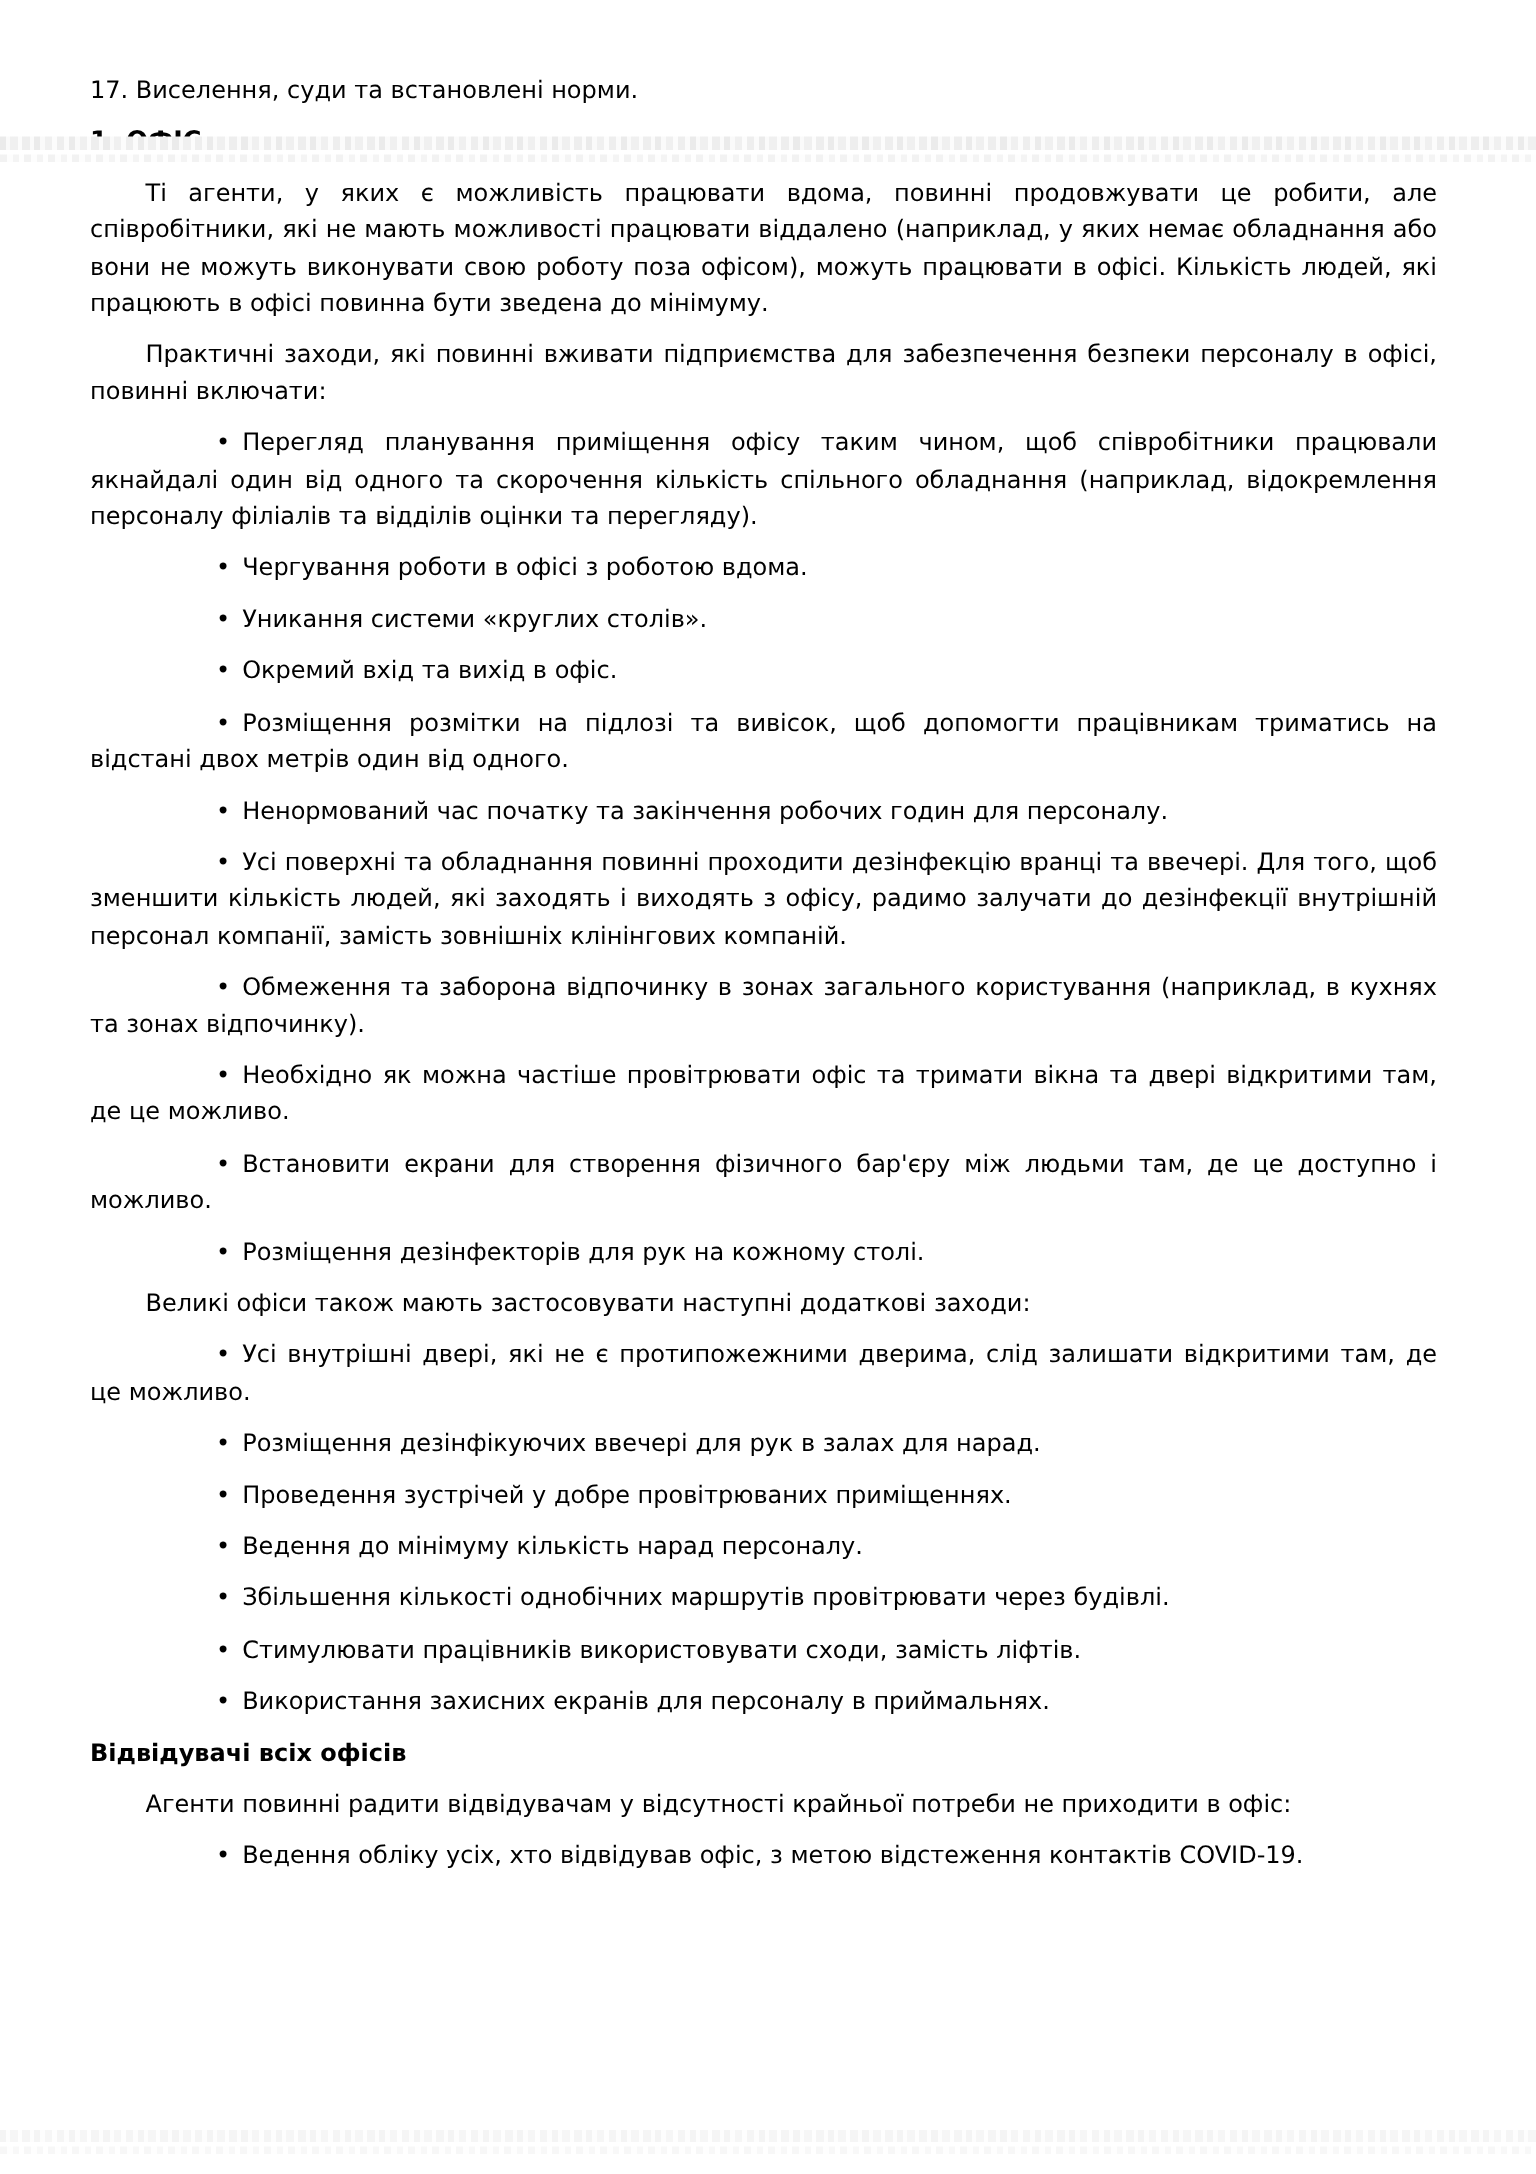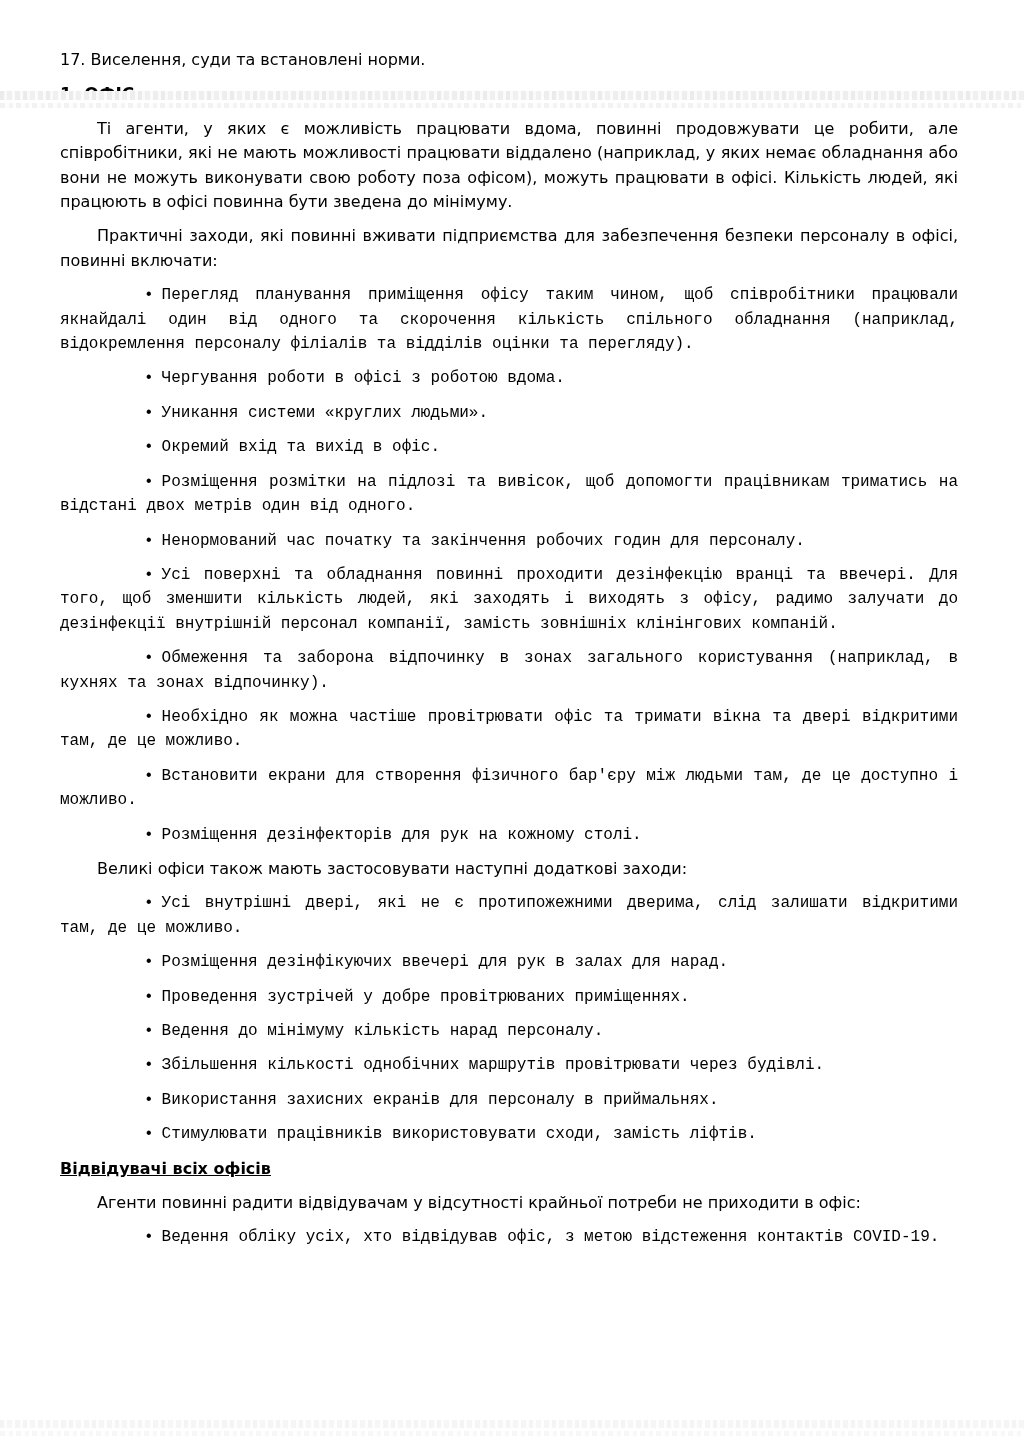--- a/index.html
+++ b/index.html
@@ -32,30 +32,28 @@
     font-weight: bold;
     font-size: 17px;
     line-height: 24.4px;
     margin: 42px 0 16px 37px;
   }
   .para {
     text-indent: 37px;
   }
   .bullet {
     text-indent: 84px;
-    font-family: Liberation Mono, monospace;
   }
   .b {
     margin-right: 8px;
   }
   .subhead {
     font-weight: bold;
     margin: 2px 0 10px 37px;
     text-align: center;
-    text-decoration: underline;
   }
   .ghost {
     position: absolute;
     left: 0;
     width: 1024px;
     background-repeat: repeat-x;
     pointer-events: none;
   }
   .ghost-top {
     top: 91px;
@@ -87,39 +85,39 @@
   <p class="prev">17. Виселення, суди та встановлені норми.</p>
 
   <p class="sec-title">1. ОФІС</p>
 
   <p class="para">Ті агенти, у яких є можливість працювати вдома, повинні продовжувати це робити, але співробітники, які не мають можливості працювати віддалено (наприклад, у яких немає обладнання або вони не можуть виконувати свою роботу поза офісом), можуть працювати в офісі. Кількість людей, які працюють в офісі повинна бути зведена до мінімуму.</p>
 
   <p class="para">Практичні заходи, які повинні вживати підприємства для забезпечення безпеки персоналу в офісі, повинні включати:</p>
 
   <p class="bullet"><span class="b">•</span><span>Перегляд планування приміщення офісу таким чином, щоб співробітники працювали якнайдалі один від одного та скорочення кількість спільного обладнання (наприклад, відокремлення персоналу філіалів та відділів оцінки та перегляду).</span></p>
   <p class="bullet"><span class="b">•</span><span>Чергування роботи в офісі з роботою вдома.</span></p>
-  <p class="bullet"><span class="b">•</span><span>Уникання системи «круглих людьми».</span></p>
+  <p class="bullet"><span class="b">•</span><span>Уникання системи «круглих столів».</span></p>
   <p class="bullet"><span class="b">•</span><span>Окремий вхід та вихід в офіс.</span></p>
   <p class="bullet"><span class="b">•</span><span>Розміщення розмітки на підлозі та вивісок, щоб допомогти працівникам триматись на відстані двох метрів один від одного.</span></p>
   <p class="bullet"><span class="b">•</span><span>Ненормований час початку та закінчення робочих годин для персоналу.</span></p>
   <p class="bullet"><span class="b">•</span><span>Усі поверхні та обладнання повинні проходити дезінфекцію вранці та ввечері. Для того, щоб зменшити кількість людей, які заходять і виходять з офісу, радимо залучати до дезінфекції внутрішній персонал компанії, замість зовнішніх клінінгових компаній.</span></p>
   <p class="bullet"><span class="b">•</span><span>Обмеження та заборона відпочинку в зонах загального користування (наприклад, в кухнях та зонах відпочинку).</span></p>
   <p class="bullet"><span class="b">•</span><span>Необхідно як можна частіше провітрювати офіс та тримати вікна та двері відкритими там, де це можливо.</span></p>
   <p class="bullet"><span class="b">•</span><span>Встановити екрани для створення фізичного бар'єру між людьми там, де це доступно і можливо.</span></p>
   <p class="bullet"><span class="b">•</span><span>Розміщення дезінфекторів для рук на кожному столі.</span></p>
 
   <p class="para">Великі офіси також мають застосовувати наступні додаткові заходи:</p>
 
   <p class="bullet"><span class="b">•</span><span>Усі внутрішні двері, які не є протипожежними дверима, слід залишати відкритими там, де це можливо.</span></p>
   <p class="bullet"><span class="b">•</span><span>Розміщення дезінфікуючих ввечері для рук в залах для нарад.</span></p>
   <p class="bullet"><span class="b">•</span><span>Проведення зустрічей у добре провітрюваних приміщеннях.</span></p>
   <p class="bullet"><span class="b">•</span><span>Ведення до мінімуму кількість нарад персоналу.</span></p>
   <p class="bullet"><span class="b">•</span><span>Збільшення кількості однобічних маршрутів провітрювати через будівлі.</span></p>
+  <p class="bullet"><span class="b">•</span><span>Стимулювати працівників використовувати сходи, замість ліфтів.</span></p>
   <p class="bullet"><span class="b">•</span><span>Використання захисних екранів для персоналу в приймальнях.</span></p>
-  <p class="bullet"><span class="b">•</span><span>Стимулювати працівників використовувати сходи, замість ліфтів.</span></p>
 
   <p class="subhead">Відвідувачі всіх офісів</p>
 
   <p class="para">Агенти повинні радити відвідувачам у відсутності крайньої потреби не приходити в офіс:</p>
 
   <p class="bullet"><span class="b">•</span><span>Ведення обліку усіх, хто відвідував офіс, з метою відстеження контактів COVID-19.</span></p>
 
 </div>
 
 </body></html>

